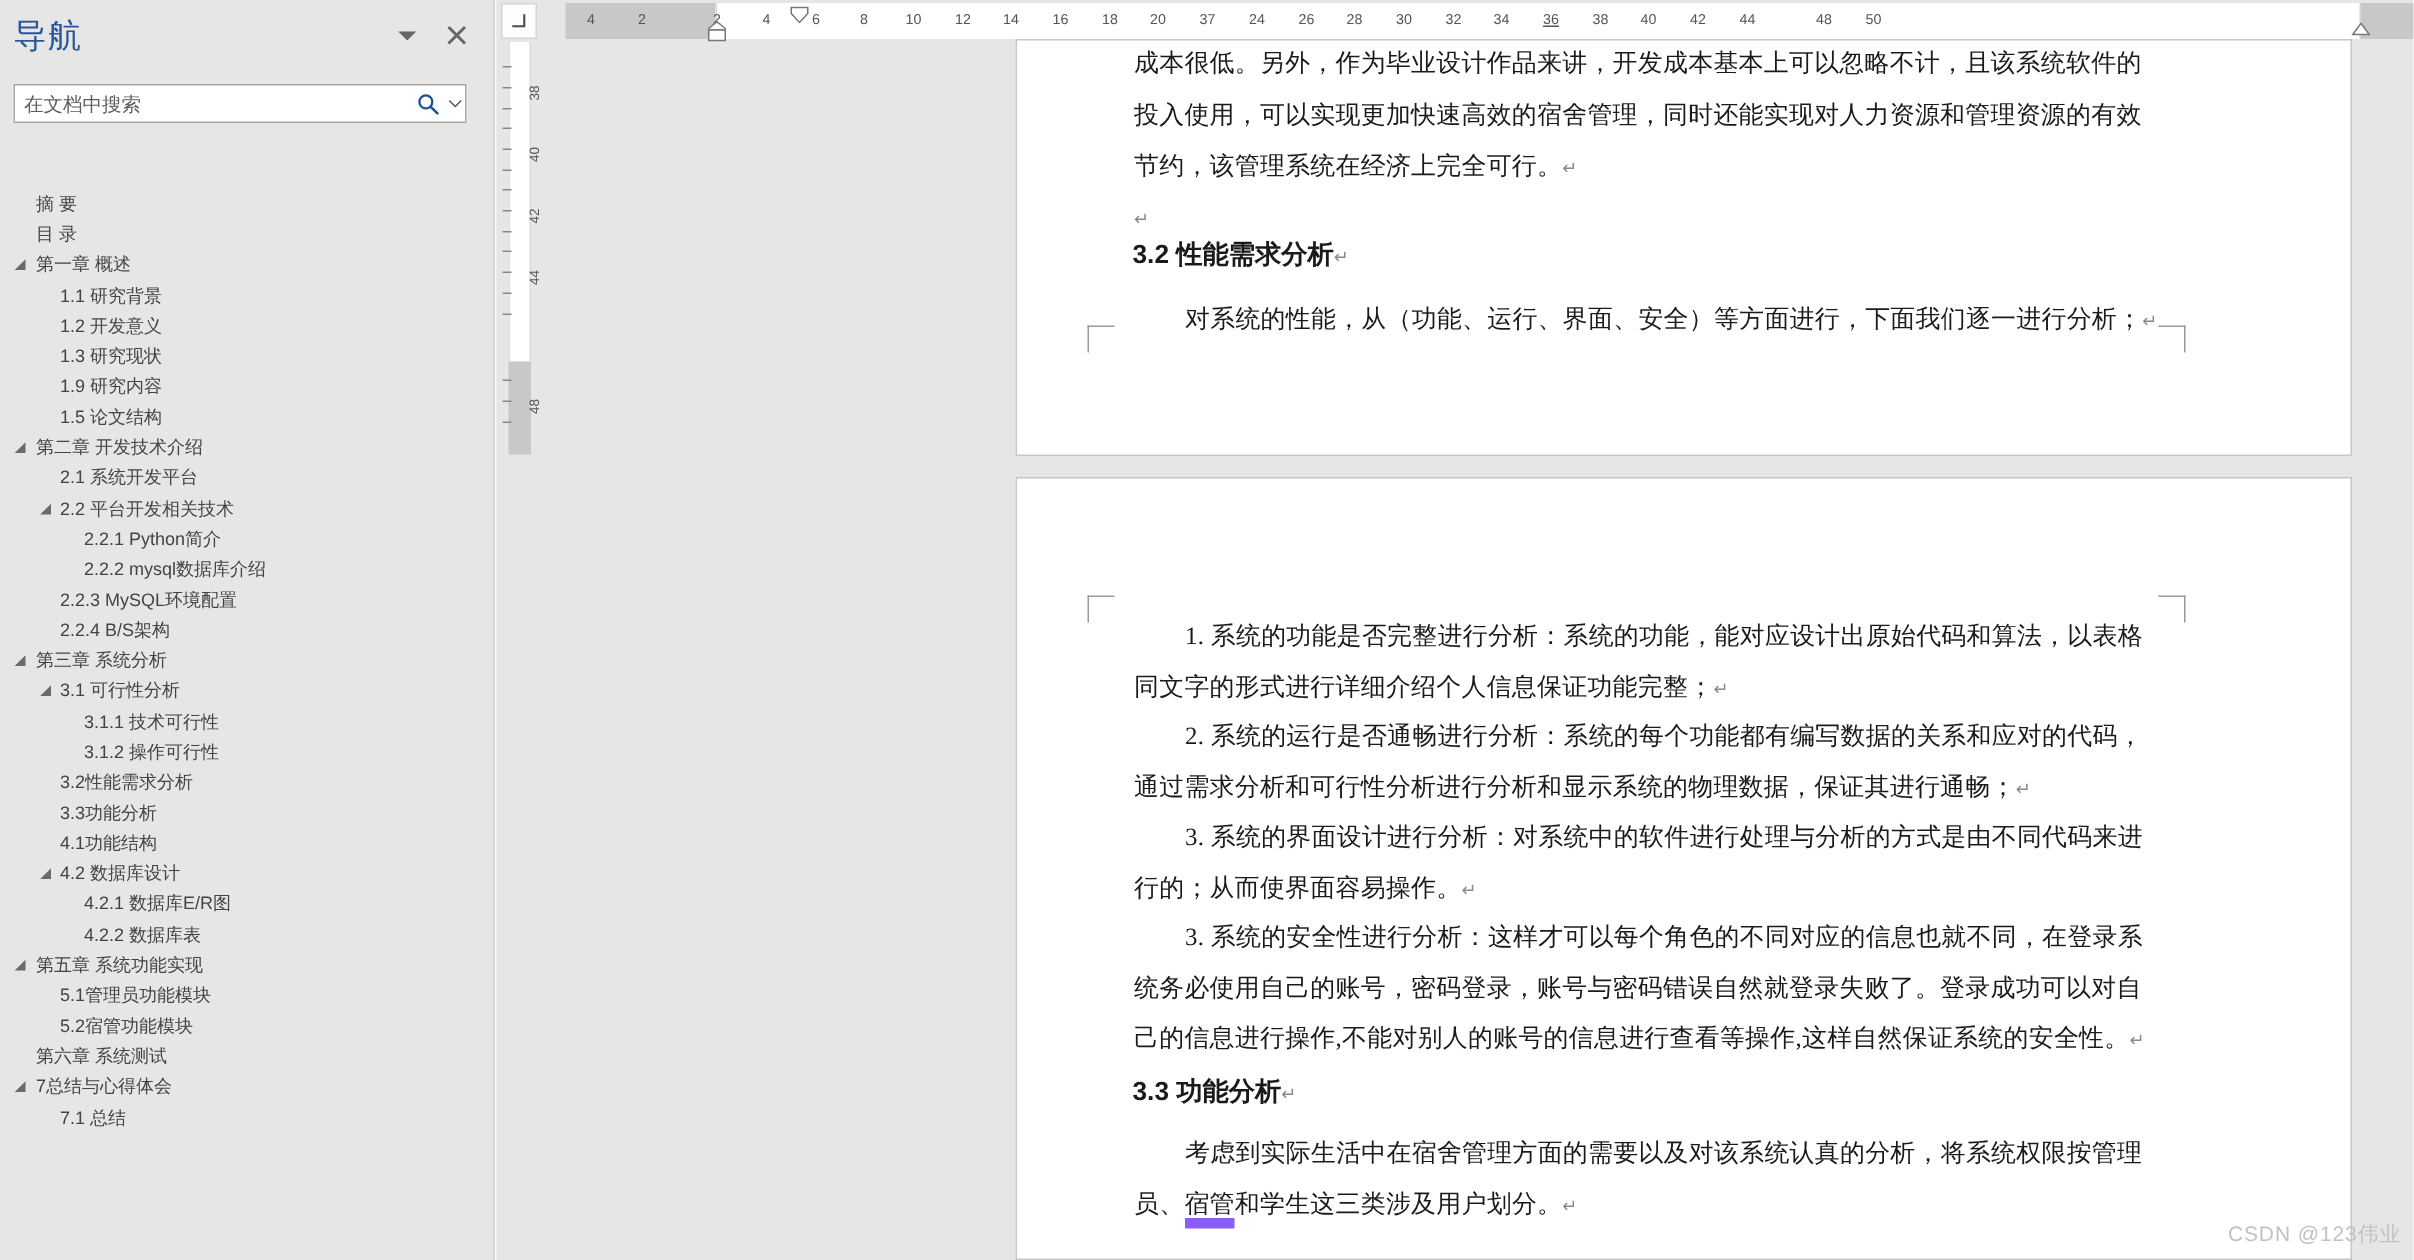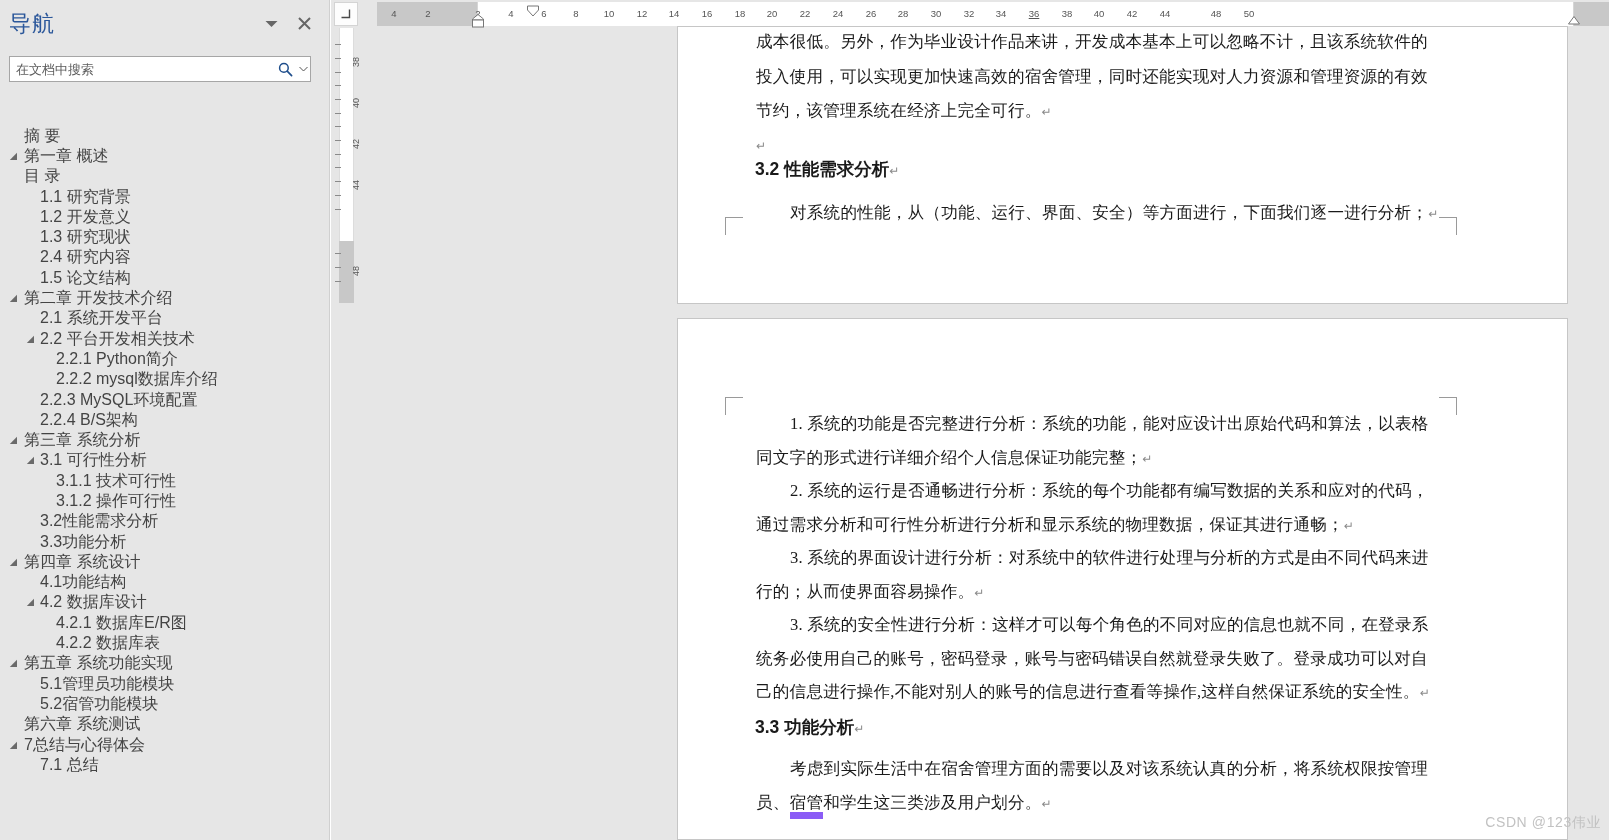--- a/index.html
+++ b/index.html
@@ -97,21 +97,21 @@
 
   .nav-list {
     position: absolute; left: 0; top: 126px;
     width: 330px; height: 714px;
     overflow: hidden;
   }
   .nav-item {
     position: relative;
     height: 20.3px;
     display: flex; align-items: center;
-    font-size: 16px;
+    font-size: 12px;
     color: #444;
     cursor: pointer;
     white-space: nowrap;
   }
   .nav-item .tri {
     position: absolute;
     width: 11px; height: 11px;
     color: #6a6a6a;
     display: flex; align-items: center; justify-content: center;
   }
@@ -292,41 +292,41 @@
           </svg>
       </div>
     </div>
 
 
     <div class="nav-list" id="nav-list">
         <div class="nav-item lv0">
           <span class="lbl">摘 要</span>
         </div>
         <div class="nav-item lv0">
+          <span class="lbl">目 录</span>
+        </div>
+        <div class="nav-item lv0">
           <span class="tri">
             <svg width="9" height="9" viewBox="0 0 9 9">
               <path d="M8 0.8 L8 8 L0.8 8 Z" fill="#6a6a6a"></path>
             </svg>
           </span>
           <span class="lbl">第一章 概述</span>
         </div>
-        <div class="nav-item lv0">
-          <span class="lbl">目 录</span>
-        </div>
         <div class="nav-item lv1">
           <span class="lbl">1.1 研究背景</span>
         </div>
         <div class="nav-item lv1">
           <span class="lbl">1.2 开发意义</span>
         </div>
         <div class="nav-item lv1">
           <span class="lbl">1.3 研究现状</span>
         </div>
         <div class="nav-item lv1">
-          <span class="lbl">2.4 研究内容</span>
+          <span class="lbl">1.9 研究内容</span>
         </div>
         <div class="nav-item lv1">
           <span class="lbl">1.5 论文结构</span>
         </div>
         <div class="nav-item lv0">
           <span class="tri">
             <svg width="9" height="9" viewBox="0 0 9 9">
               <path d="M8 0.8 L8 8 L0.8 8 Z" fill="#6a6a6a"></path>
             </svg>
           </span>
@@ -375,28 +375,20 @@
           <span class="lbl">3.1.1 技术可行性</span>
         </div>
         <div class="nav-item lv2">
           <span class="lbl">3.1.2 操作可行性</span>
         </div>
         <div class="nav-item lv1">
           <span class="lbl">3.2性能需求分析</span>
         </div>
         <div class="nav-item lv1">
           <span class="lbl">3.3功能分析</span>
-        </div>
-        <div class="nav-item lv0">
-          <span class="tri">
-            <svg width="9" height="9" viewBox="0 0 9 9">
-              <path d="M8 0.8 L8 8 L0.8 8 Z" fill="#6a6a6a"></path>
-            </svg>
-          </span>
-          <span class="lbl">第四章 系统设计</span>
         </div>
         <div class="nav-item lv1">
           <span class="lbl">4.1功能结构</span>
         </div>
         <div class="nav-item lv1">
           <span class="tri">
             <svg width="9" height="9" viewBox="0 0 9 9">
               <path d="M8 0.8 L8 8 L0.8 8 Z" fill="#6a6a6a"></path>
             </svg>
           </span>
@@ -485,21 +477,21 @@
           <div class="hr-num" style="left: 117px;">2</div>
           <div class="hr-num" style="left: 150px;">4</div>
           <div class="hr-num" style="left: 183px;">6</div>
           <div class="hr-num" style="left: 215px;">8</div>
           <div class="hr-num" style="left: 248px;">10</div>
           <div class="hr-num" style="left: 281px;">12</div>
           <div class="hr-num" style="left: 313px;">14</div>
           <div class="hr-num" style="left: 346px;">16</div>
           <div class="hr-num" style="left: 379px;">18</div>
           <div class="hr-num" style="left: 411px;">20</div>
-          <div class="hr-num" style="left: 444px;">22</div>
+          <div class="hr-num" style="left: 444px;">37</div>
           <div class="hr-num" style="left: 477px;">24</div>
           <div class="hr-num" style="left: 510px;">26</div>
           <div class="hr-num" style="left: 542px;">28</div>
           <div class="hr-num" style="left: 575px;">30</div>
           <div class="hr-num" style="left: 608px;">32</div>
           <div class="hr-num" style="left: 640px;">34</div>
           <div class="hr-num" style="left: 673px; text-decoration: underline;">36</div>
           <div class="hr-num" style="left: 706px;">38</div>
           <div class="hr-num" style="left: 738px;">40</div>
           <div class="hr-num" style="left: 771px;">42</div>

